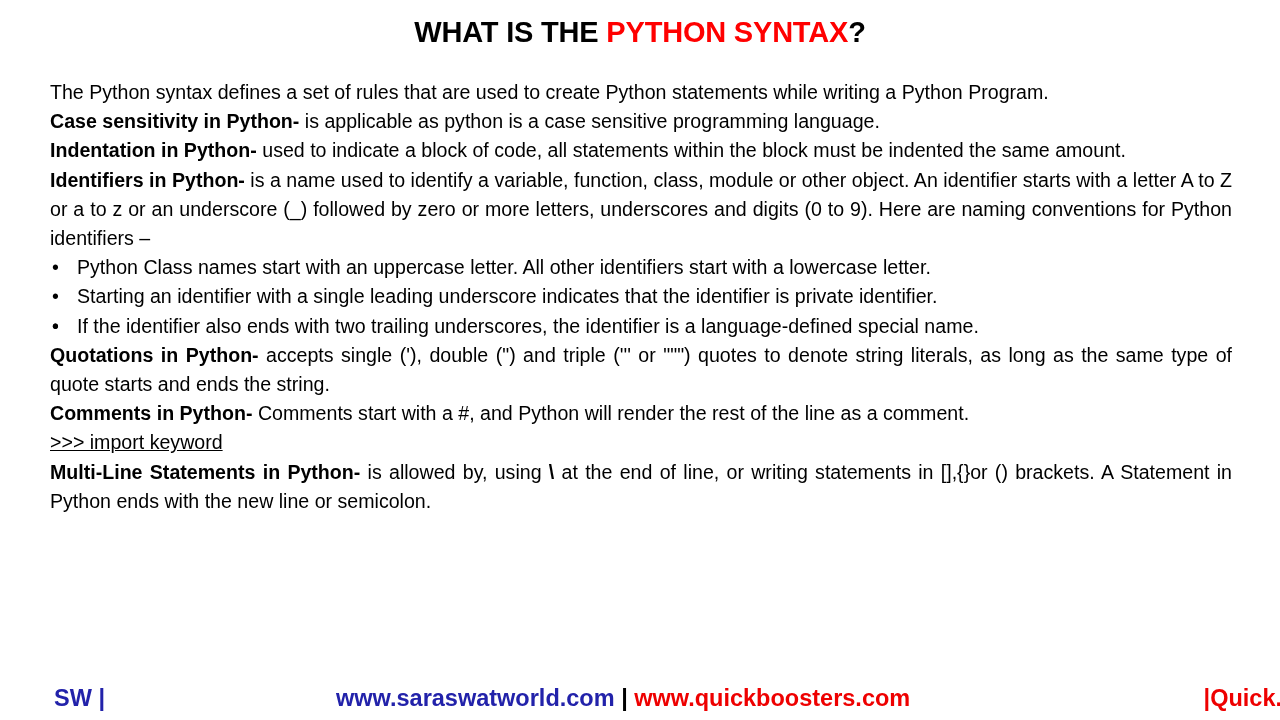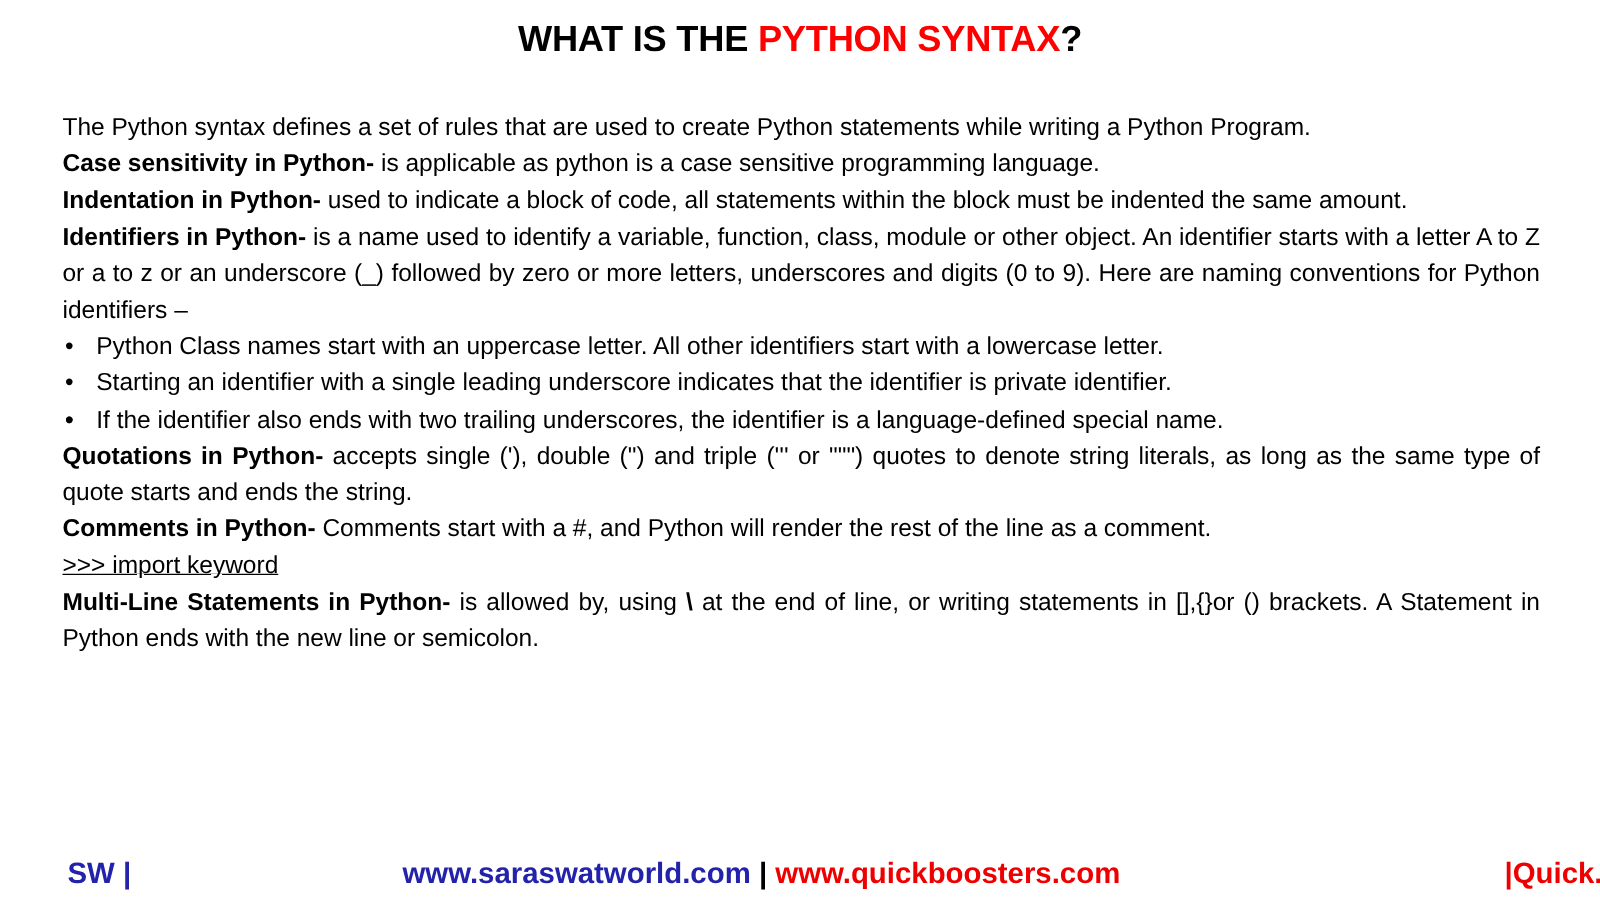--- a/index.html
+++ b/index.html
@@ -31,21 +31,21 @@
     line-height: 52px;
     white-space: nowrap;
   }
   .t-black { color: #000000; }
   .t-red   { color: #FF0000; }
 
   
   #content {
     position: absolute;
     left: 50px;
-    top: 88px;
+    top: 78px;
     width: 1182px;
   }
 
   .para {
     font-size: 19.6px;
     line-height: 29.2px;
     color: #000000;
     text-align: justify;
     text-justify: inter-word;
     margin: 0;
@@ -92,21 +92,21 @@
   }
   #footer .f-item {
     position: absolute;
     font-size: 23.5px;
     font-weight: bold;
     line-height: 30px;
     white-space: nowrap;
     margin-left: 44px;
   }
   #f-sw      { left: 10px;  top: 2px;  color: #2222AA; }
-  #f-mid     { left: 278px; top: 2px; }
+  #f-mid     { left: 292px; top: 2px; }
   #f-quick   { right: -2px; top: 2px;  color: #EE0000; }
 
   .c-blue  { color: #2222AA; }
   .c-red   { color: #EE0000; }
   .c-black { color: #000000; }
 </style>
 </head>
 <body>
 
 <div id="title-bar">

